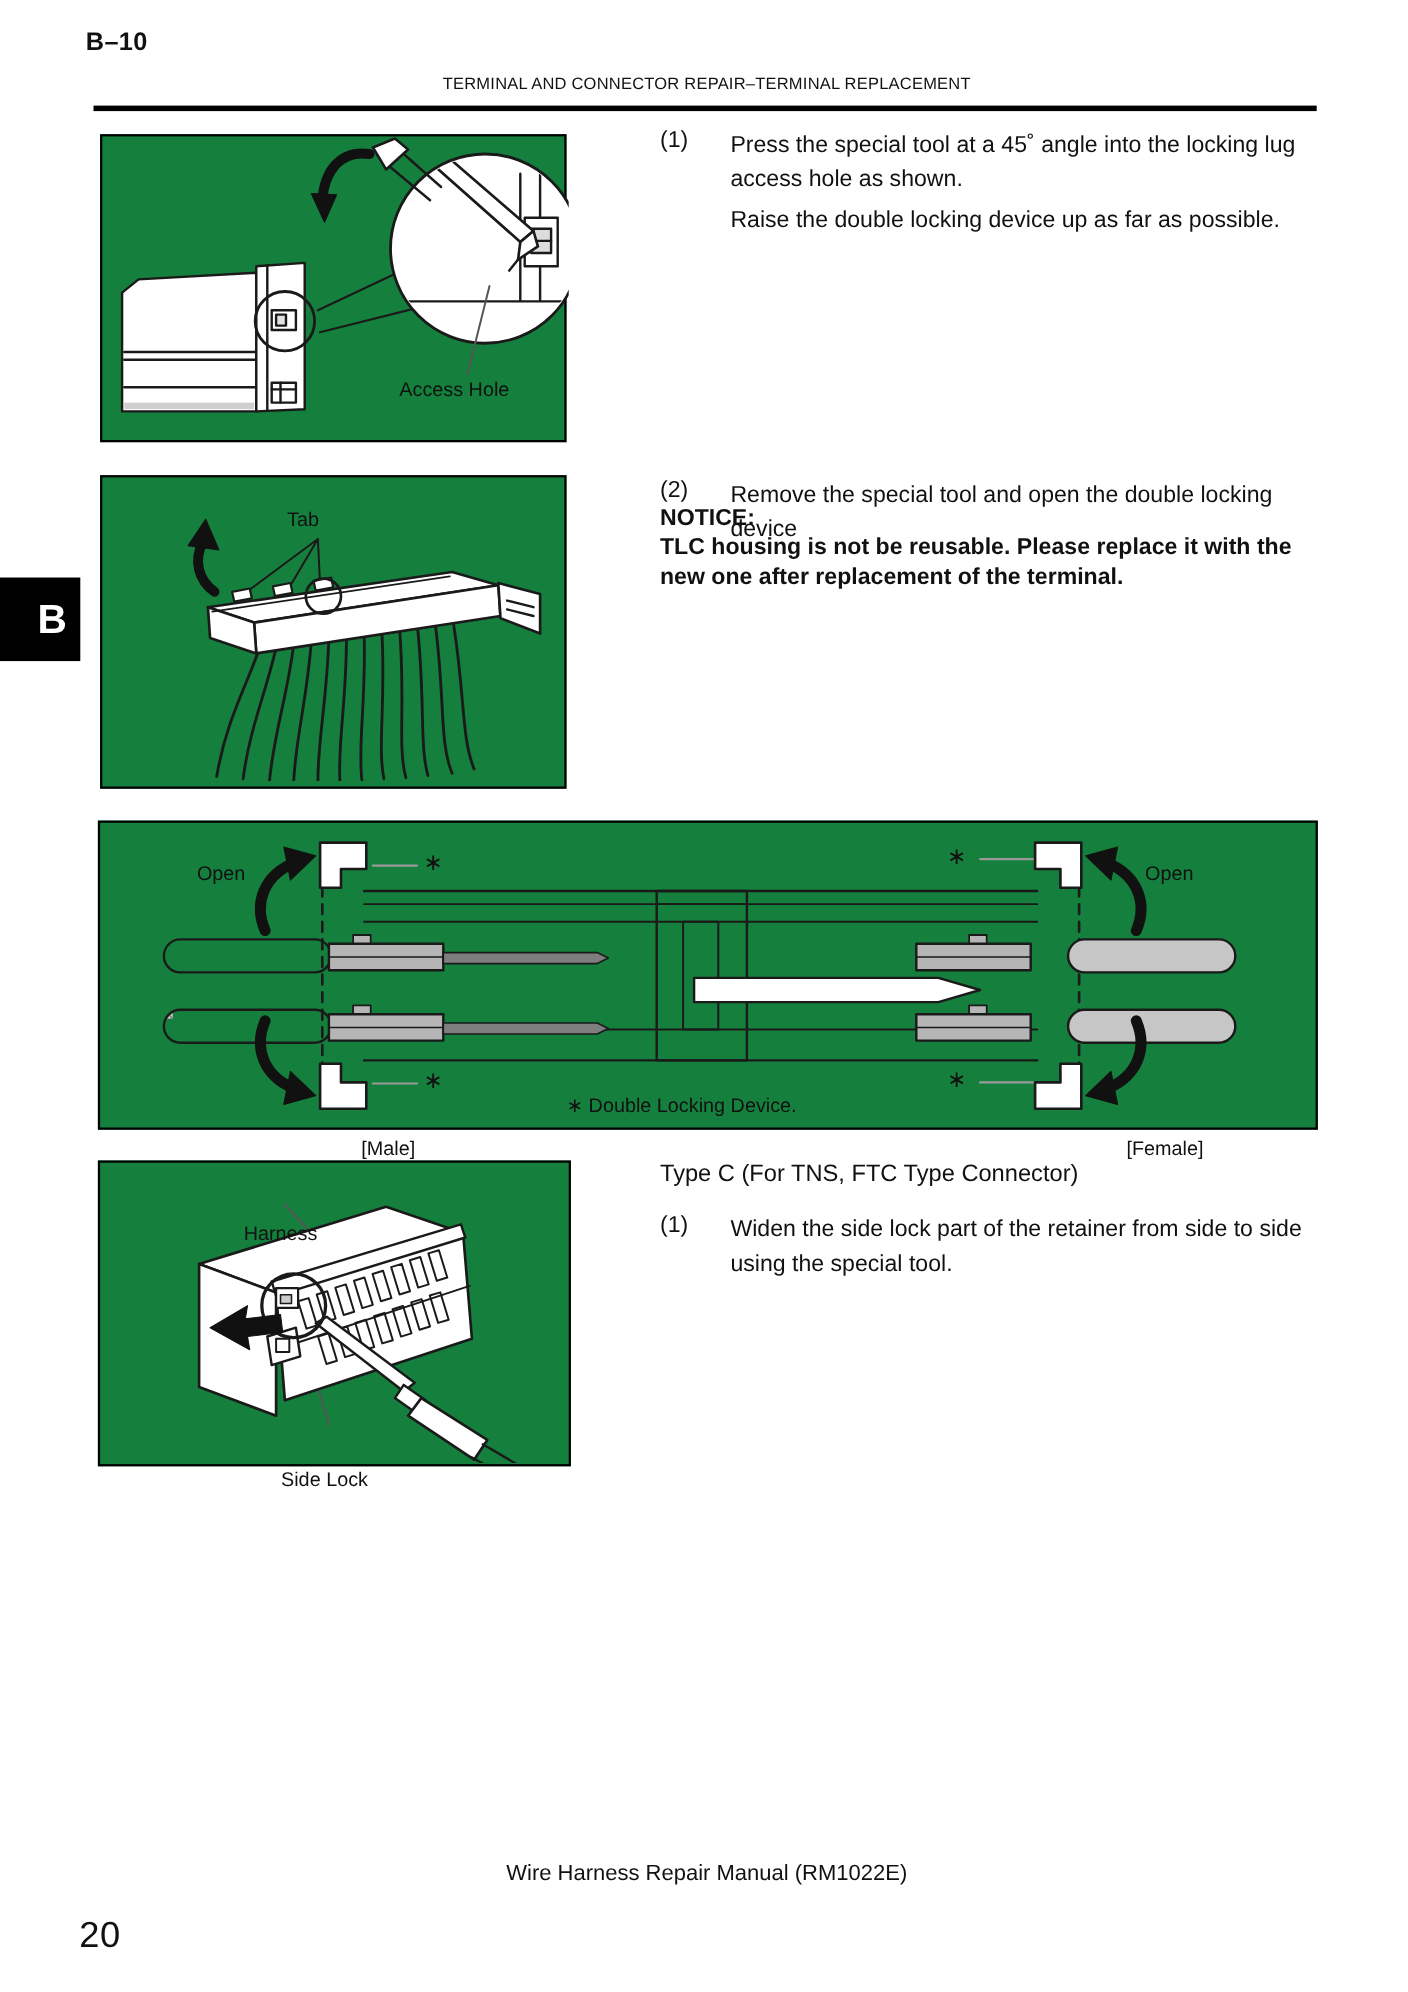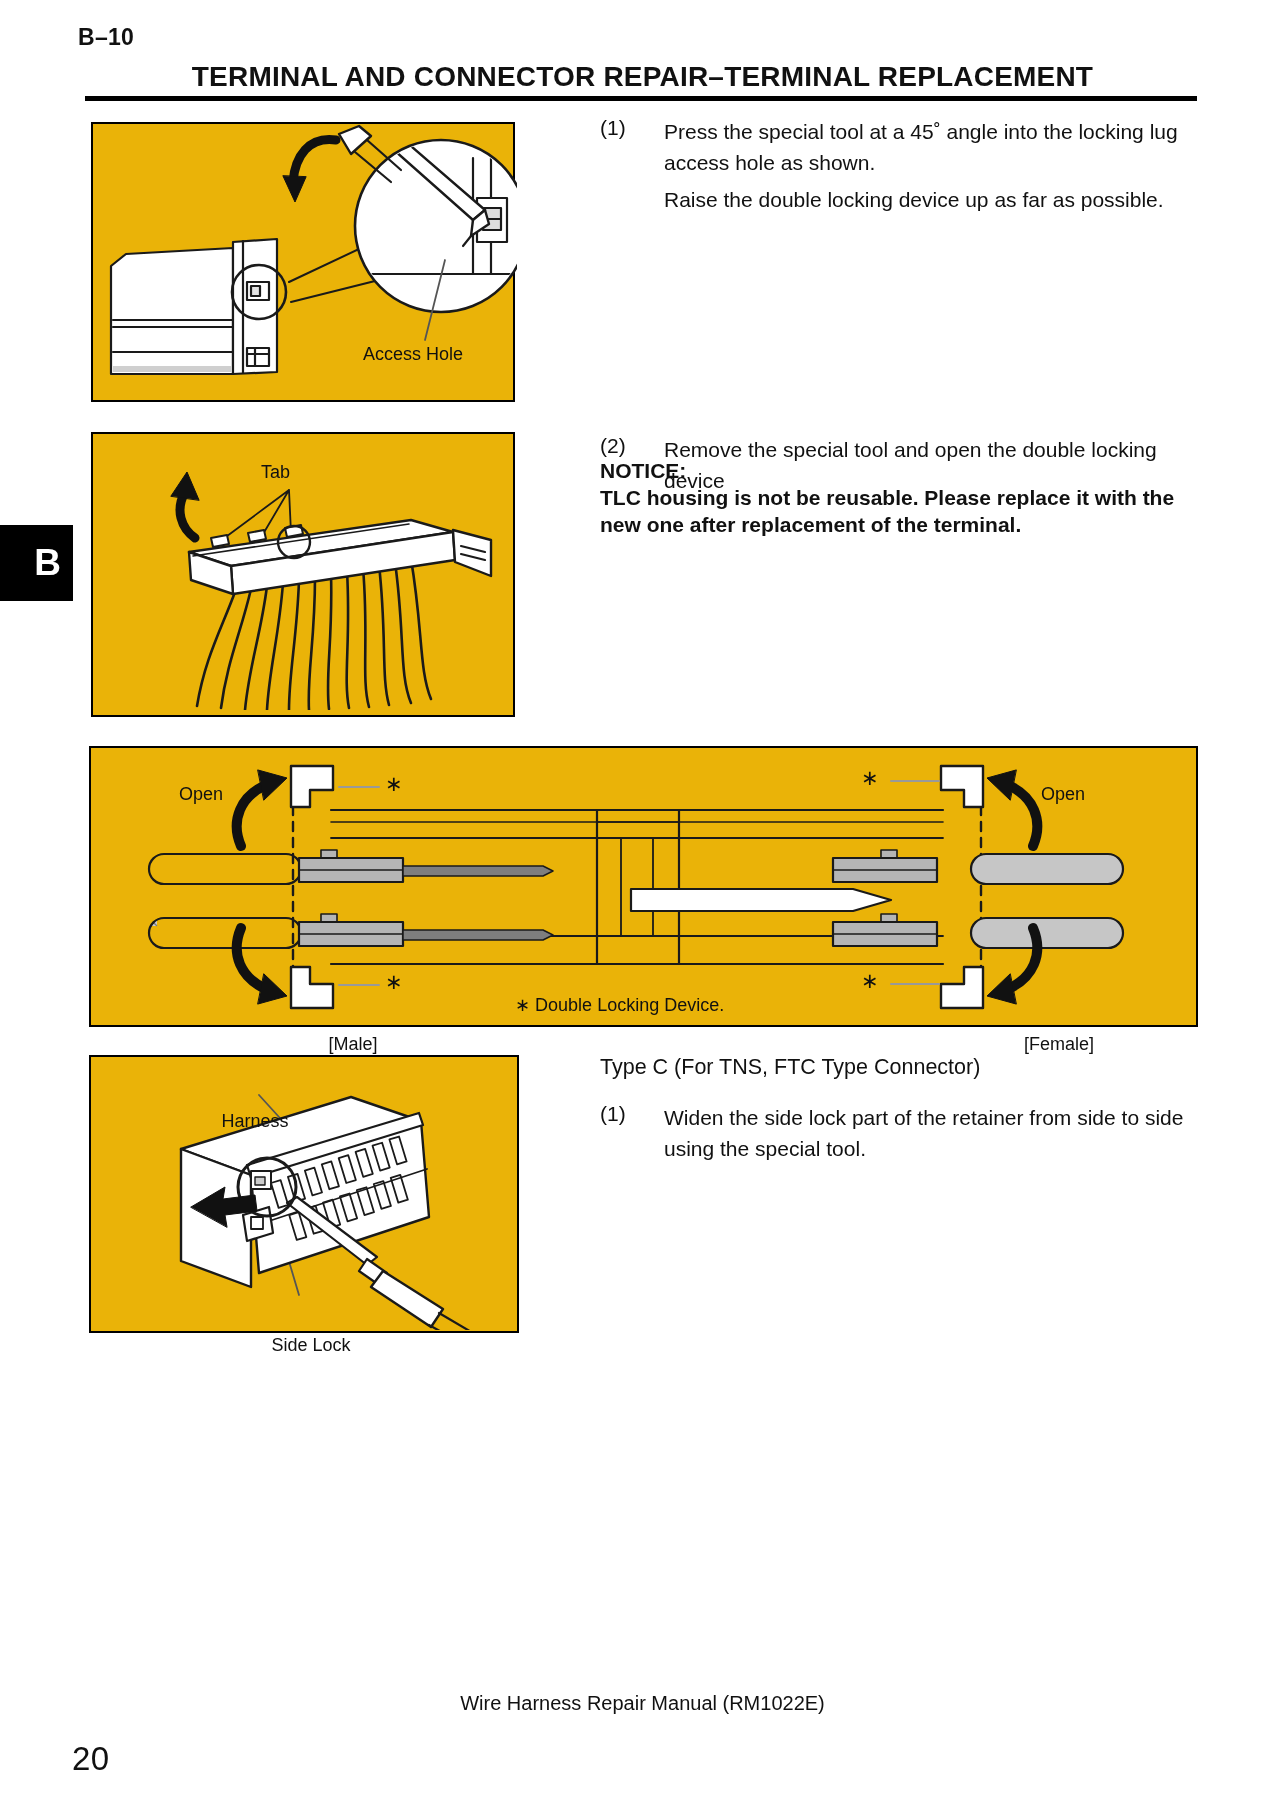--- a/index.html
+++ b/index.html
@@ -1,23 +1,23 @@
 <!DOCTYPE html>
 <html><head>
 <meta charset="utf-8">
 <style>
   html,body{margin:0;padding:0;background:#e8e8e8;}
   .page{position:relative;width:1280px;height:1811px;background:#ffffff;
         font-family:"Liberation Sans",sans-serif;color:#111;overflow:hidden;}
   .abs{position:absolute;}
   .page-code{left:78px;top:24px;font-size:23px;font-weight:bold;letter-spacing:.3px;}
-  .doc-title{left:88px;top:64px;width:1109px;text-align:center;font-size:28px;
-             font-weight:bold;letter-spacing:.2px;line-height:26px;}
+  .doc-title{left:88px;top:64px;width:1109px;text-align:center;font-size:15px;
+             font-weight:normal;letter-spacing:.2px;line-height:26px;}
   .title-rule{left:85px;top:96px;width:1112px;height:5px;background:#000;}
-  .figure-box{position:absolute;border:2.5px solid #000;background:#eab308;box-sizing:border-box;}
+  .figure-box{position:absolute;border:2.5px solid #000;background:#15803d;box-sizing:border-box;}
   .fig-label{position:absolute;font-size:18px;color:#111;white-space:nowrap;}
   .fig-label.ctr{text-align:center;margin-top:40px;}
   .ast{position:absolute;font-size:21px;color:#111;}
   .step{position:absolute;font-size:21px;line-height:31px;color:#111;}
   .step .num{position:absolute;left:0;top:0;}
   .step .stext{margin-left:60px;}
   .step p{margin:4px;}
   .p2{margin-top:6px !important;}
   .notice{position:absolute;font-size:21px;line-height:27px;font-weight:bold;color:#111;}
   .typec{position:absolute;font-size:21.5px;line-height:30px;color:#111;}
@@ -272,21 +272,21 @@
         </g>
         <g>
           <rect x="160" y="114" width="20" height="18" fill="#fff" stroke-width="2"></rect>
           <path d="M164,120 h10 v8 h-10 z" fill="#ccc" stroke-width="1.4"></path>
           <circle cx="176" cy="130" r="29" stroke-width="3"></circle>
         </g>
         <polygon points="100,150 134,130 132,142 164,138 166,154 134,158 136,170" fill="#111" stroke="#111" stroke-width="1"></polygon>
       </g>
     </svg>
     <div class="fig-label ctr" style="left:128px;top:14px;width:72px;">Harness</div>
-    <div class="fig-label ctr" style="left:172px;top:238px;width:96px;">Side Lock</div>
+    <div class="fig-label ctr" style="left:156px;top:238px;width:96px;">Side Lock</div>
   </div>
 
   <div class="typec" style="left:600px;top:1052px;text-align:center;">Type C (For TNS, FTC Type Connector)</div>
   <div class="step" style="left:600px;top:1098px;">
     <span class="num">(1)</span>
     <div class="stext" style="width:552px;">
       <p>Widen the side lock part of the retainer from side to side using the special tool.</p>
     </div>
   </div>
 

